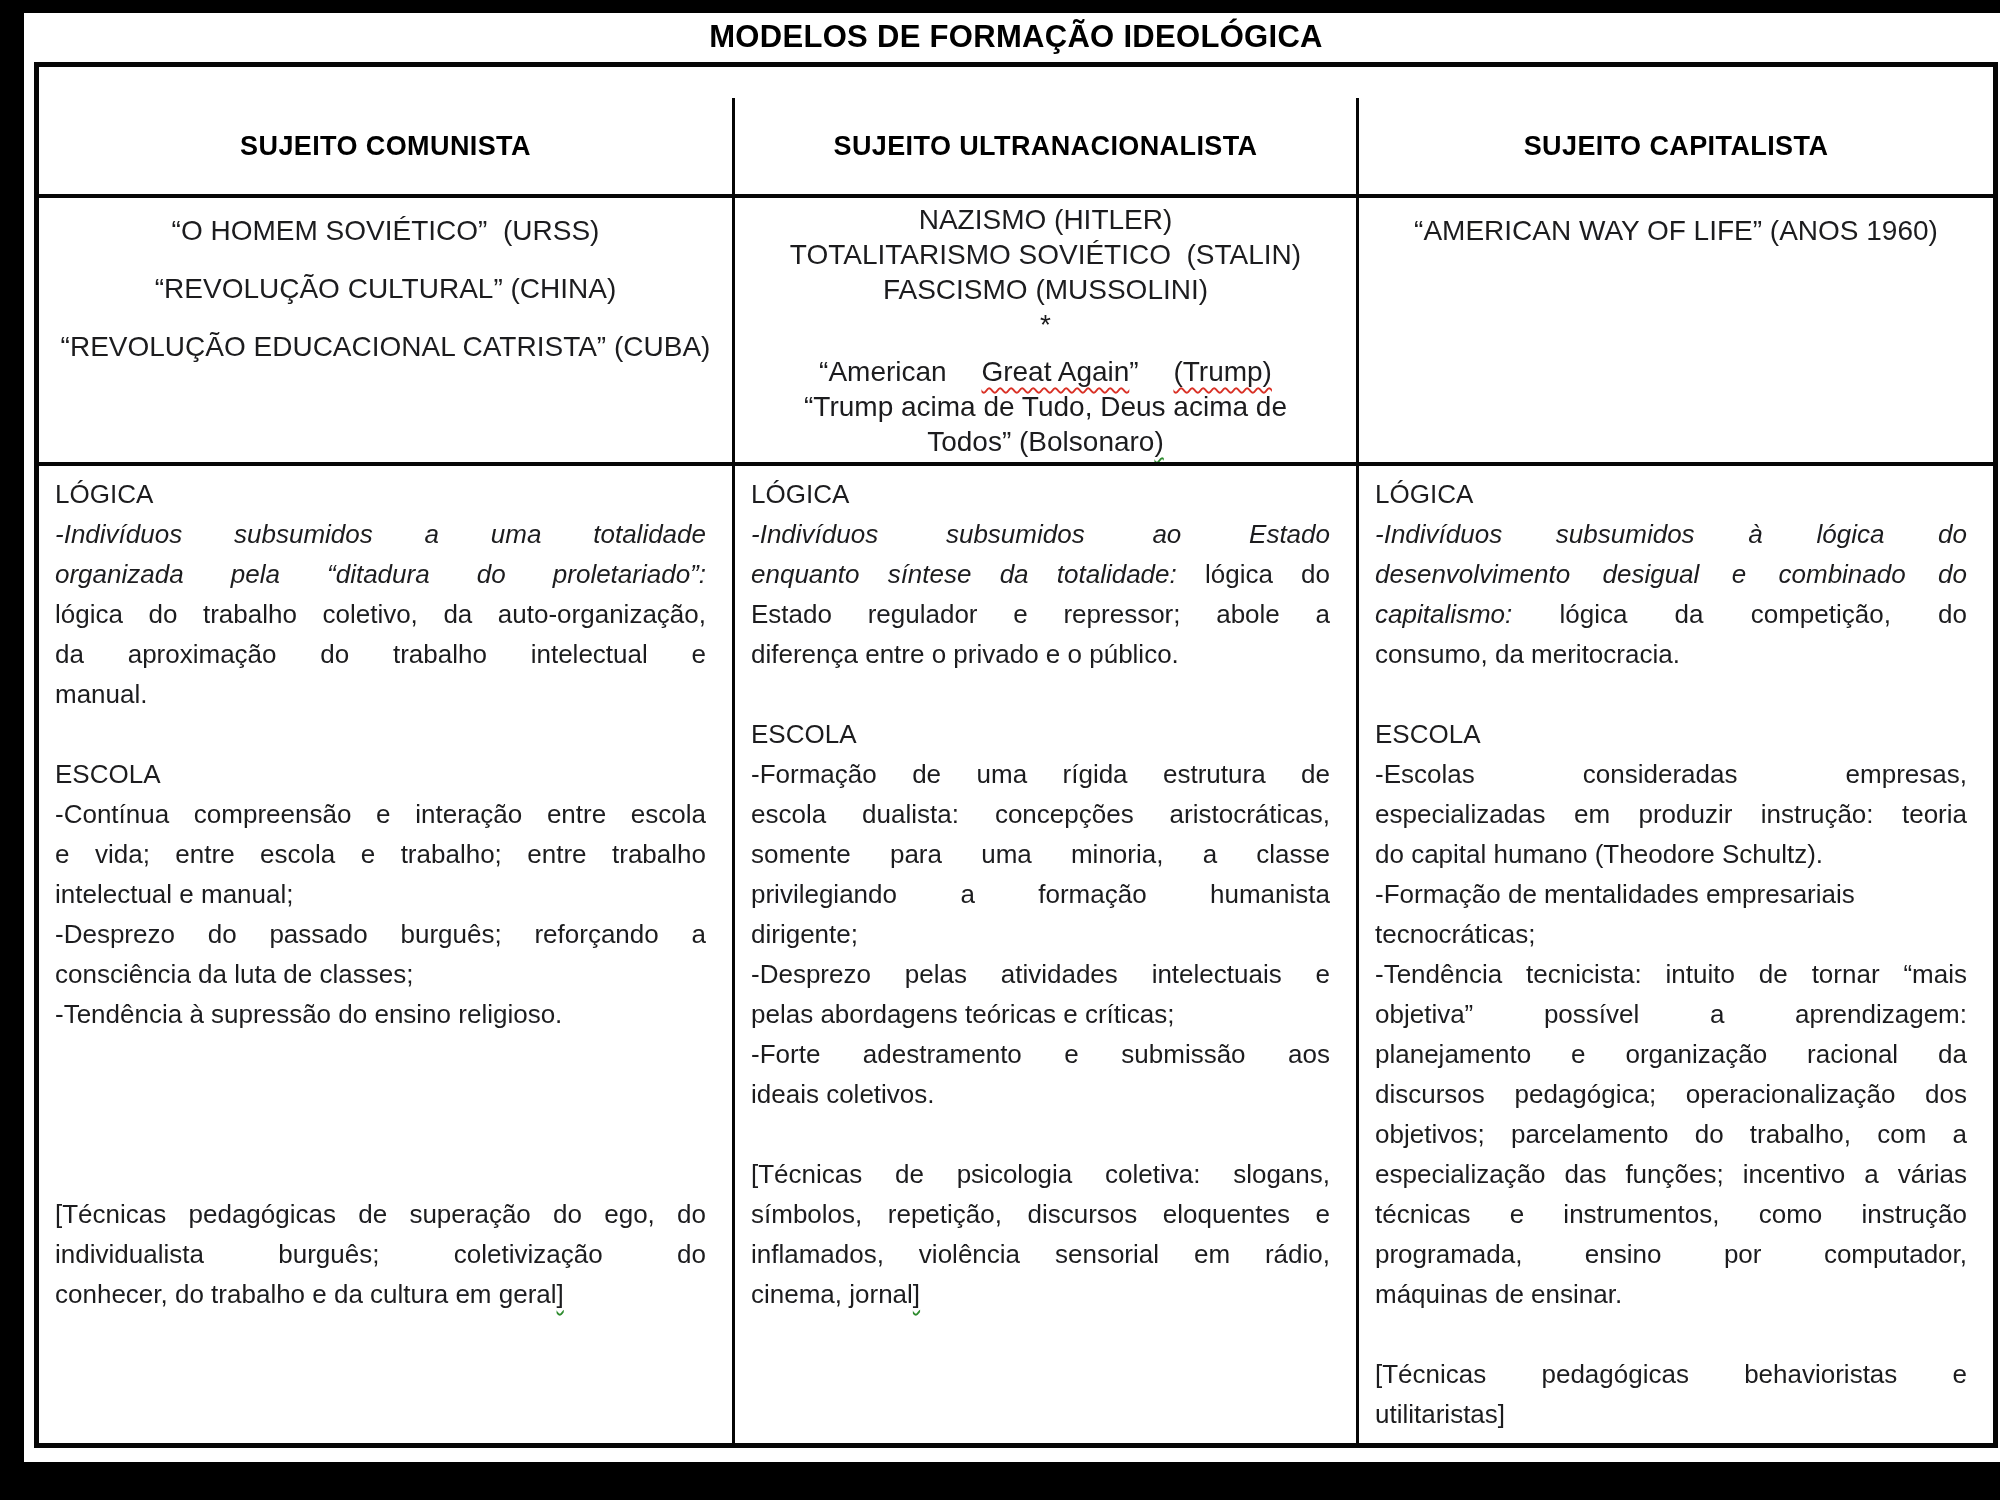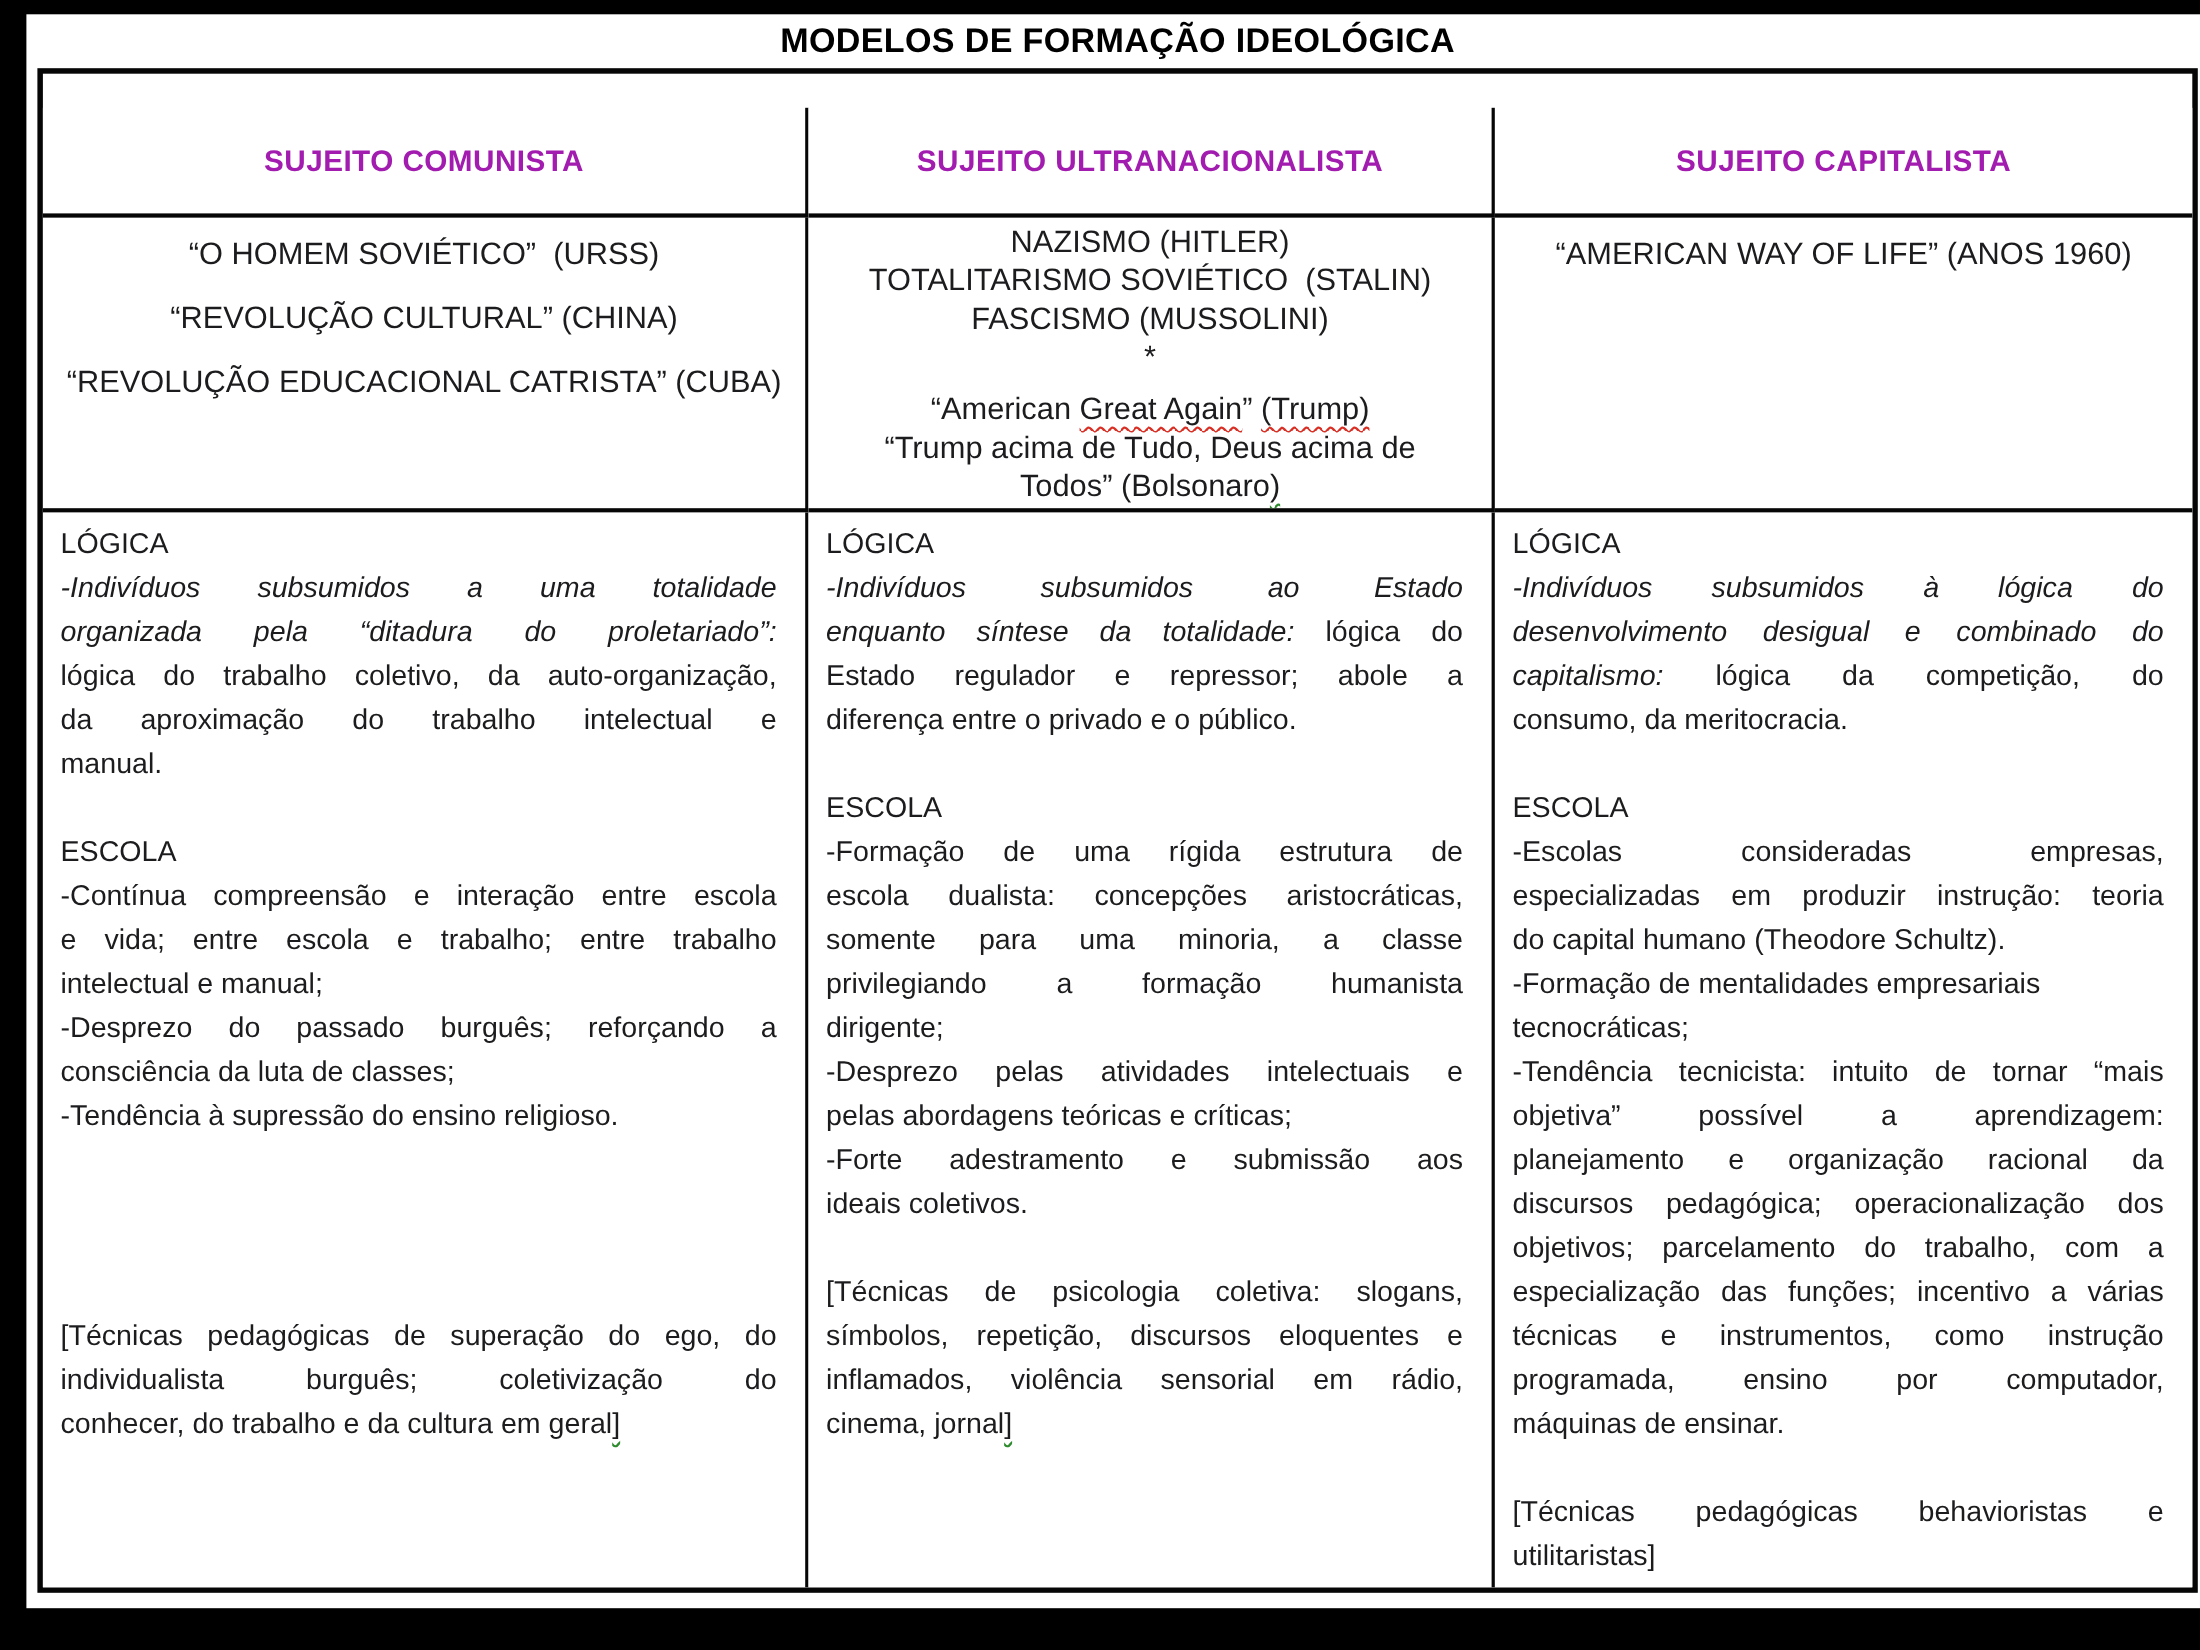--- a/index.html
+++ b/index.html
@@ -18,36 +18,36 @@
   .ideology-table {
     position:absolute; left:10px; top:49px; width:1964px; height:1386px;
     box-sizing:border-box; border:5px solid #060606; background:#ffffff;
     display:grid; grid-template-columns:696px 624px 1fr; grid-template-rows:131px 268px 1fr;
   }
   .cell { box-sizing:border-box; overflow:hidden; color:#1c1c1e; background:#ffffff; }
   .c0,.c1 { border-right:3px solid #060606; }
   .r0,.r1 { border-bottom:4px solid #060606; }
   .header-cell {
     display:flex; align-items:center; justify-content:center;
-    font-weight:bold; font-size:27px; letter-spacing:0.4px; color:#a21caf;margin-top:31px;
+    font-weight:bold; font-size:27px; letter-spacing:0.4px; color:#000000;margin-top:31px;
   }
   .examples-cell { text-align:center; padding-top:4px; font-size:28px; }
   .ex-line { white-space:pre-wrap; }
   .ex-loose .ex-line { line-height:58px; }
   .ex-tight .ex-line { line-height:35px; }
   .ex-line.blank { height:12px; line-height:12px; }
   .body-cell { padding:8px 26px 0 16px; font-size:26px; }
   .bl { line-height:40px; text-align:left; white-space:pre-wrap; }
   .bl.just { text-align:justify; text-align-last:justify; }
   .bl.blank { height:40px; }
   .italic { font-style:italic; }
   .sq-red {
     text-decoration-line:underline; text-decoration-style:wavy;
     text-decoration-color:#d93025; text-decoration-thickness:2px;
-    text-underline-offset:6px; text-decoration-skip-ink:none;
+    text-underline-offset:6px; text-decoration-skip-ink:none;margin-left:27px;
   }
   .sq-green {
     text-decoration-line:underline; text-decoration-style:wavy;
     text-decoration-color:#2e8b2e; text-decoration-thickness:2px;
     text-underline-offset:6px; text-decoration-skip-ink:none;
   }
 </style>
 </head>
 <body>
 

